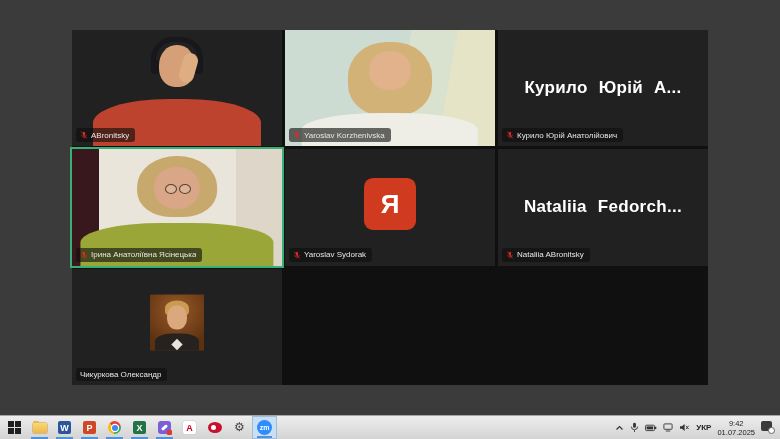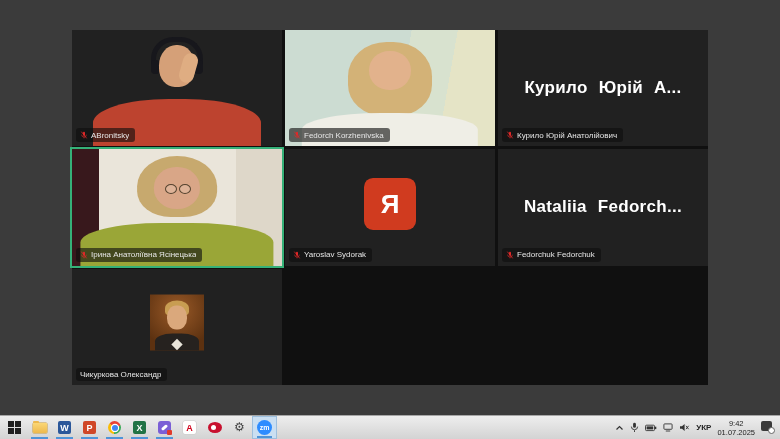--- a/index.html
+++ b/index.html
@@ -153,21 +153,21 @@
           <i class="body"></i>
           <i class="face"></i>
       </div>
       <div class="name-tag">
         <svg width="8" height="10" viewBox="0 0 12 12">
             <rect x="4.5" y="1" width="3" height="6" rx="1.5" fill="#e02828"></rect>
             <path d="M2.5 5.5 a3.5 3.5 0 0 0 7 0" fill="none" stroke="#e02828" stroke-width="1"></path>
             <line x1="6" y1="9" x2="6" y2="11" stroke="#e02828" stroke-width="1"></line>
             <line x1="2" y1="1" x2="10" y2="11" stroke="#e02828" stroke-width="1.2"></line>
           </svg>
-        <span class="tag-text">Fedorch Korzhenivska</span>
+        <span class="tag-text">Yaroslav Korzhenivska</span>
       </div>
     </div>
 
     <div class="tile">
       <div class="big-name">Курило Юрій А...</div>
       <div class="name-tag">
         <svg width="8" height="10" viewBox="0 0 12 12">
             <rect x="4.5" y="1" width="3" height="6" rx="1.5" fill="#e02828"></rect>
             <path d="M2.5 5.5 a3.5 3.5 0 0 0 7 0" fill="none" stroke="#e02828" stroke-width="1"></path>
             <line x1="6" y1="9" x2="6" y2="11" stroke="#e02828" stroke-width="1"></line>
@@ -212,21 +212,21 @@
 
     <div class="tile">
       <div class="big-name">Nataliia Fedorch...</div>
       <div class="name-tag">
         <svg width="8" height="10" viewBox="0 0 12 12">
             <rect x="4.5" y="1" width="3" height="6" rx="1.5" fill="#e02828"></rect>
             <path d="M2.5 5.5 a3.5 3.5 0 0 0 7 0" fill="none" stroke="#e02828" stroke-width="1"></path>
             <line x1="6" y1="9" x2="6" y2="11" stroke="#e02828" stroke-width="1"></line>
             <line x1="2" y1="1" x2="10" y2="11" stroke="#e02828" stroke-width="1.2"></line>
           </svg>
-        <span class="tag-text">Fedorchuk Fedorchuk</span>
+        <span class="tag-text">Nataliia ABronitsky</span>
       </div>
     </div>
 
     <div class="tile">
       <div class="photo-avatar">
         <i class="hair"></i>
           <i class="face"></i>
           <i class="suit"></i>
           <i class="shirt"></i>
       </div>

